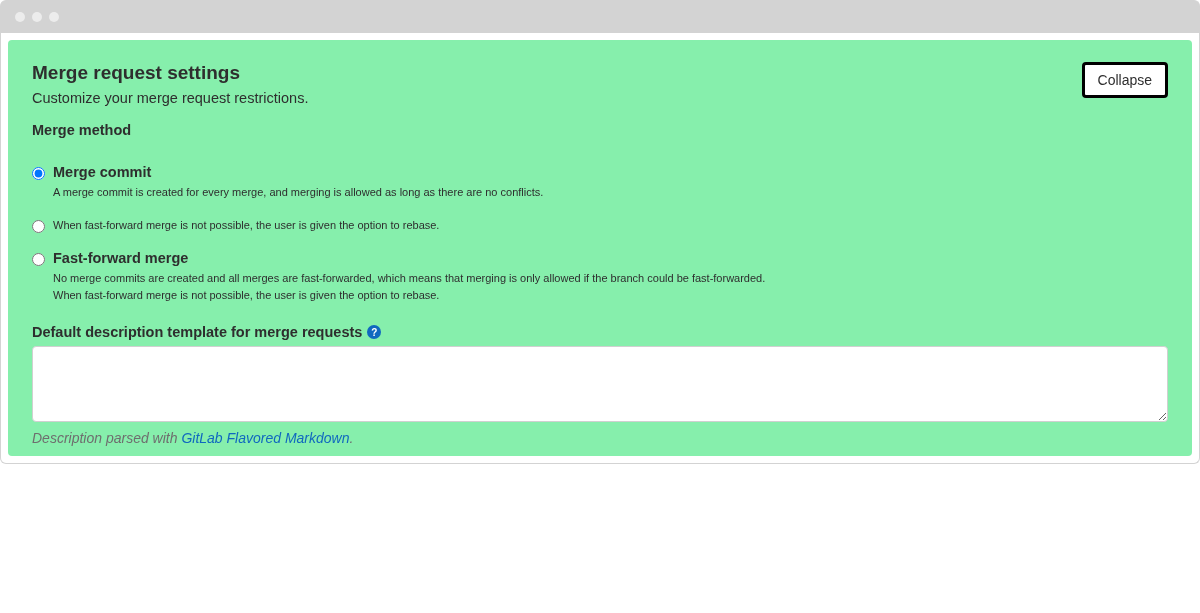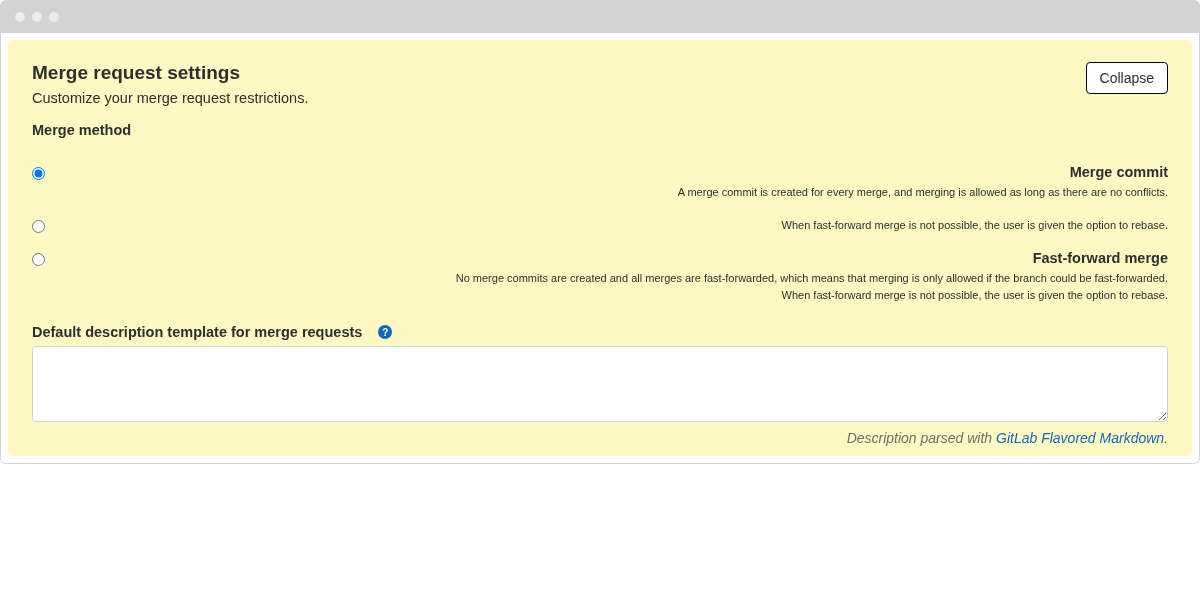--- a/index.html
+++ b/index.html
@@ -24,21 +24,21 @@
       background: #ececec;
       border-radius: 50%;
     }
     .outer {
       border: 1px solid #d3d3d3;
       border-top: none;
       padding: 7px;
       border-radius: 0 0 6px 6px;
     }
     .content {
-      background: #fef9c3;
+      background: #86efac;
       padding: 22px 24px 10px 24px;
       border-radius: 4px;
     }
     .header-row {
       display: flex;
       justify-content: space-between;
       align-items: flex-start;
     }
     h1 {
       font-size: 19px;
@@ -46,21 +46,21 @@
       color: #2e2e2e;
       margin-bottom: 6px;
     }
     .subtitle {
       font-size: 14.5px;
       color: #2e2e2e;
       margin-bottom: 16px;
     }
     .collapse-btn {
       background: #fff;
-      border: 1px solid #000000;
+      border: 3px solid #000000;
       border-radius: 4px;
       padding: 7px 13px;
       font-size: 14px;
       color: #2e2e2e;
       cursor: pointer;
     }
     .section-label {
       font-size: 14.5px;
       font-weight: 700;
       color: #2e2e2e;
@@ -69,36 +69,36 @@
     .radio-option {
       display: flex;
       align-items: flex-start;
       margin-bottom: 16px;
     }
     .radio-option input[type="radio"] {
       margin-top: 3px;
       margin-right: 8px;
       flex-shrink: 0;
     }
-    .radio-body { flex: 1; text-align: right; }
+    .radio-body { flex: 1; }
     .option-title {
       font-weight: 700;
       font-size: 14.5px;
       color: #2e2e2e;
       margin-bottom: 4px;
     }
     .option-desc {
       font-size: 11px;
       color: #2e2e2e;
       line-height: 1.55;
     }
     .template-label-row {
       display: flex;
       align-items: center;
-      gap: 16px;
+      gap: 5px;
       margin-top: 20px;
       margin-bottom: 6px;
     }
     .template-label {
       font-weight: 700;
       font-size: 14.5px;
       color: #2e2e2e;
     }
     .help-icon {
       width: 14px;
@@ -121,21 +121,20 @@
       padding: 8px;
       font-family: inherit;
       font-size: 14px;
       resize: both;
     }
     .parsed-note {
       font-size: 14px;
       font-style: italic;
       color: #6e6e6e;
       margin-top: 5px;
-      text-align: right;
     }
     .parsed-note a {
       color: #1068bf;
       text-decoration: none;
       font-style: italic;
     }
   </style>
 </head>
 <body>
 

